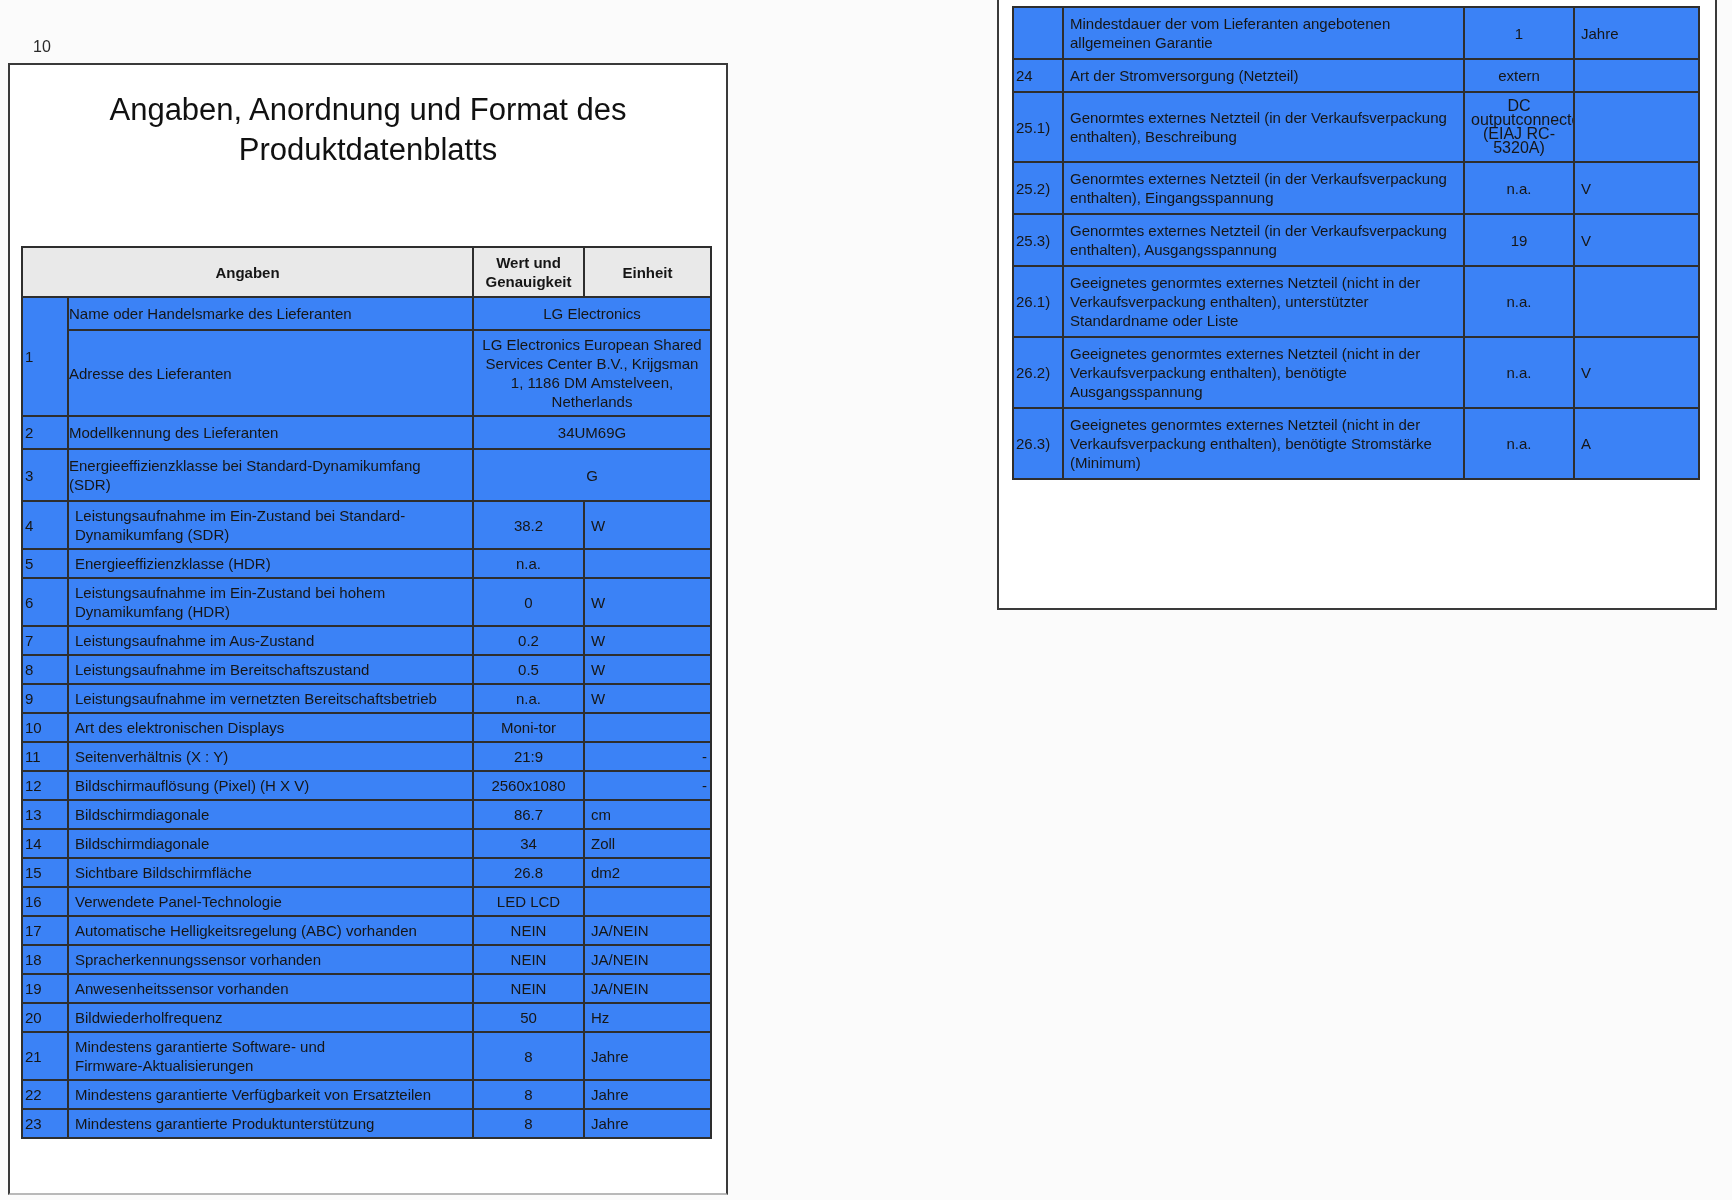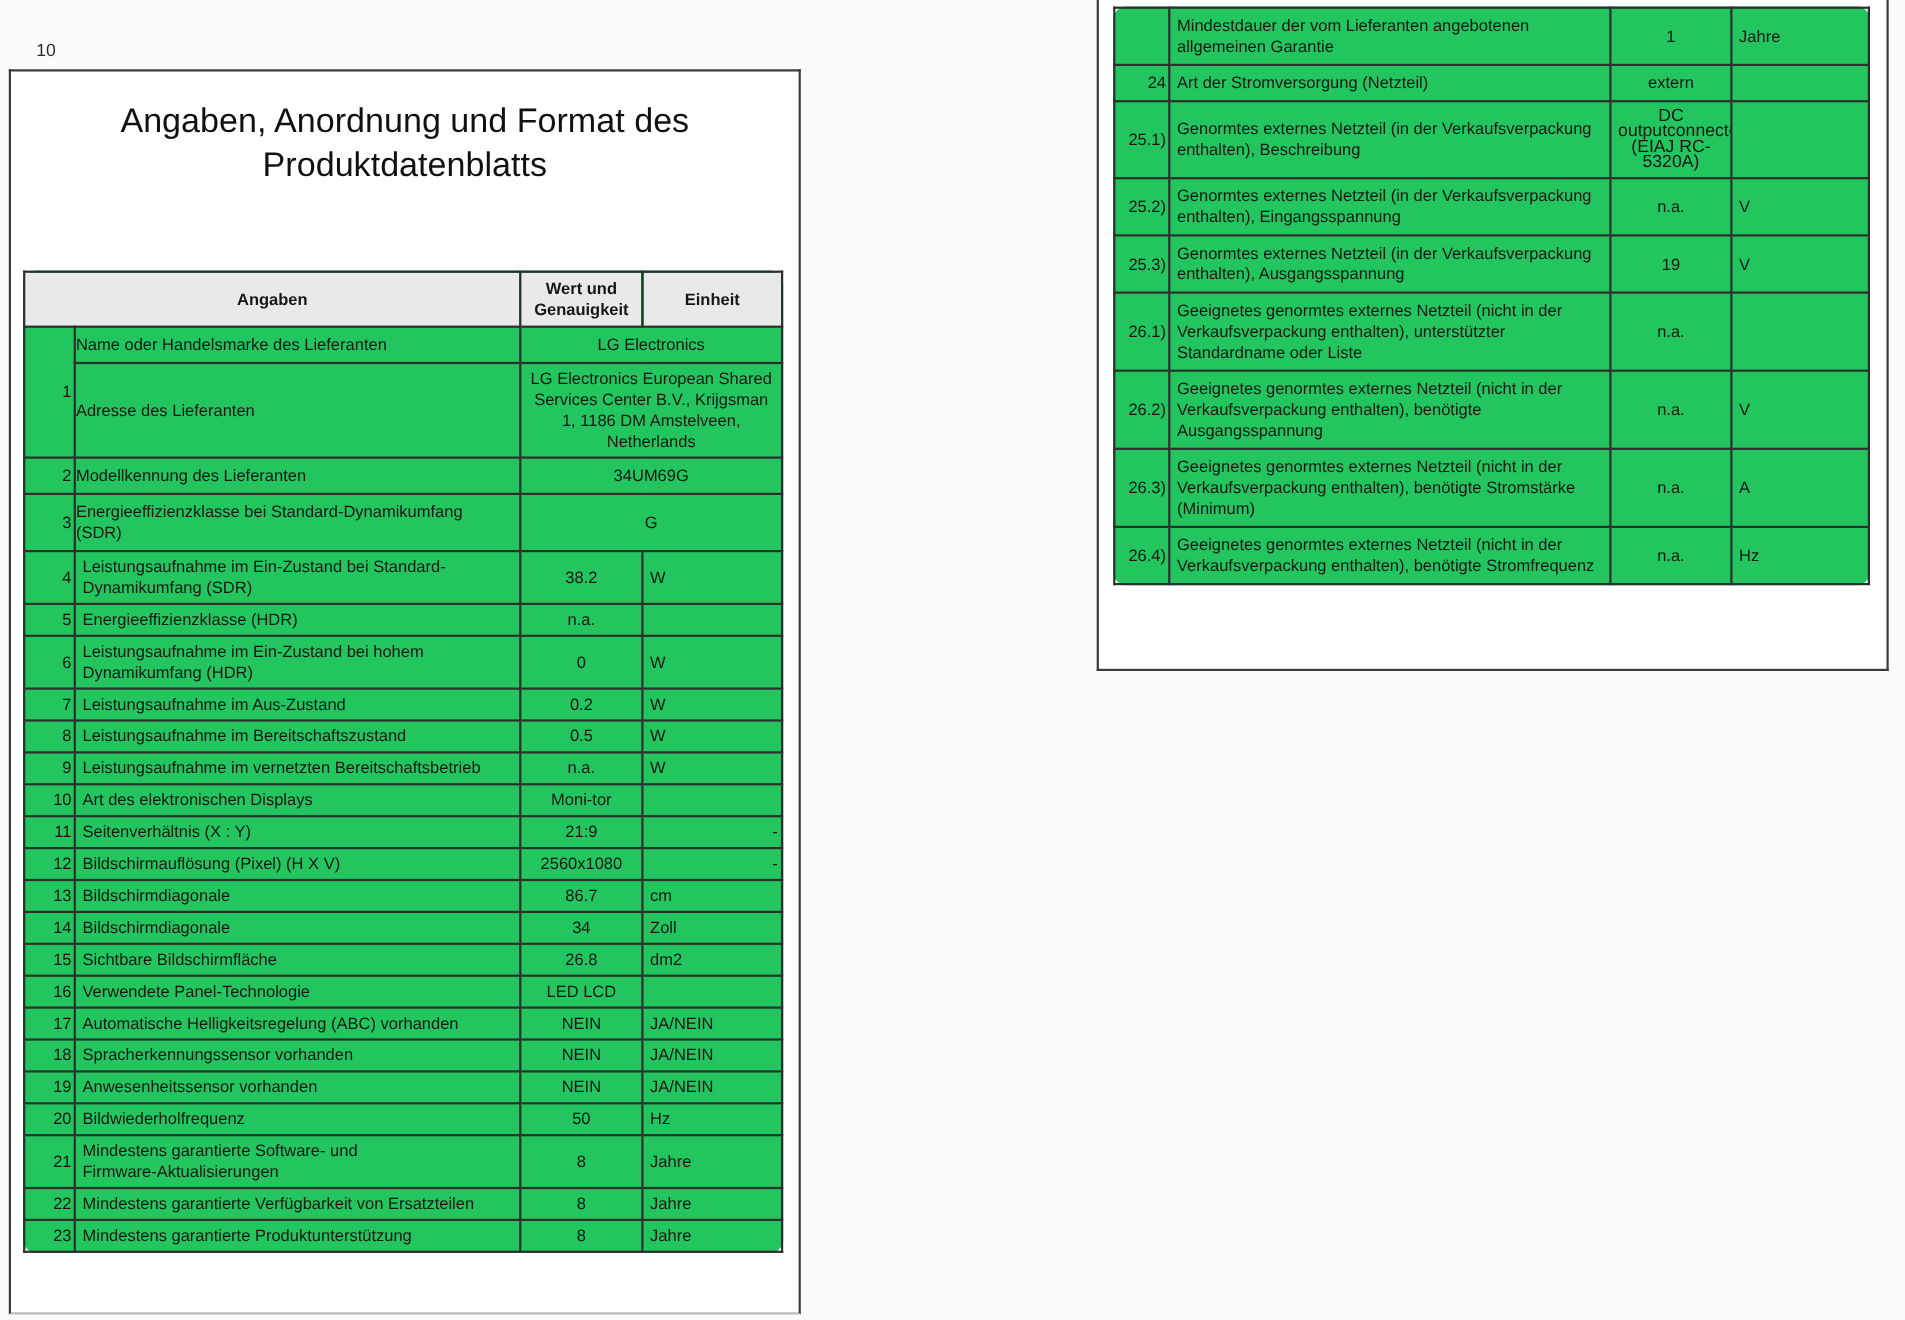--- a/index.html
+++ b/index.html
@@ -48,22 +48,21 @@
     text-align: center;
     font-size: 31px;
     font-weight: normal;
     line-height: 40px;
     white-space: pre-line;
     color: #111;
   }
   table {
     border-collapse: collapse;
     table-layout: fixed;
-    background: #22c55e;
-    border-radius: 12px;
+    background: #3b82f6;
   }
   #left-table {
     position: absolute;
     left: 11px;
     top: 181px;
     width: 689px;
   }
   #right-table {
     position: absolute;
     left: 13px;
@@ -78,21 +77,21 @@
     padding: 4px 6px;
     overflow: hidden;
   }
   th {
     background: #e9e9e9;
     font-weight: bold;
     text-align: center;
     white-space: pre-line;
     padding: 5px 4px;
   }
-  td.num { text-align: right; padding: 4px 2px; }
+  td.num { text-align: left; padding: 4px 2px; }
   td.ang { text-align: left; white-space: pre-line; }
   td.ang.ctr { text-align: left; padding: 6px 0; }
   td.val { text-align: center; white-space: pre-line; }
   td.val.small { font-size: 16px; line-height: 14px; }
   td.unit { text-align: left; }
   td.unit.right { text-align: right; padding-right: 3px; }
   #right-table td { padding: 6px 6px; }
   #right-table td.num { padding: 6px 2px; }
 </style>
 </head>
@@ -331,22 +330,15 @@
           <td class="unit">V</td>
         </tr>
         <tr>
           <td class="num">26.3)</td>
           <td class="ang">Geeignetes genormtes externes Netzteil (nicht in der
 Verkaufsverpackung enthalten), benötigte Stromstärke
 (Minimum)</td>
           <td class="val">n.a.</td>
           <td class="unit">A</td>
         </tr>
-        <tr>
-          <td class="num">26.4)</td>
-          <td class="ang">Geeignetes genormtes externes Netzteil (nicht in der
-Verkaufsverpackung enthalten), benötigte Stromfrequenz</td>
-          <td class="val">n.a.</td>
-          <td class="unit">Hz</td>
-        </tr>
       </tbody>
   </table>
 </div>
 
 </body></html>

